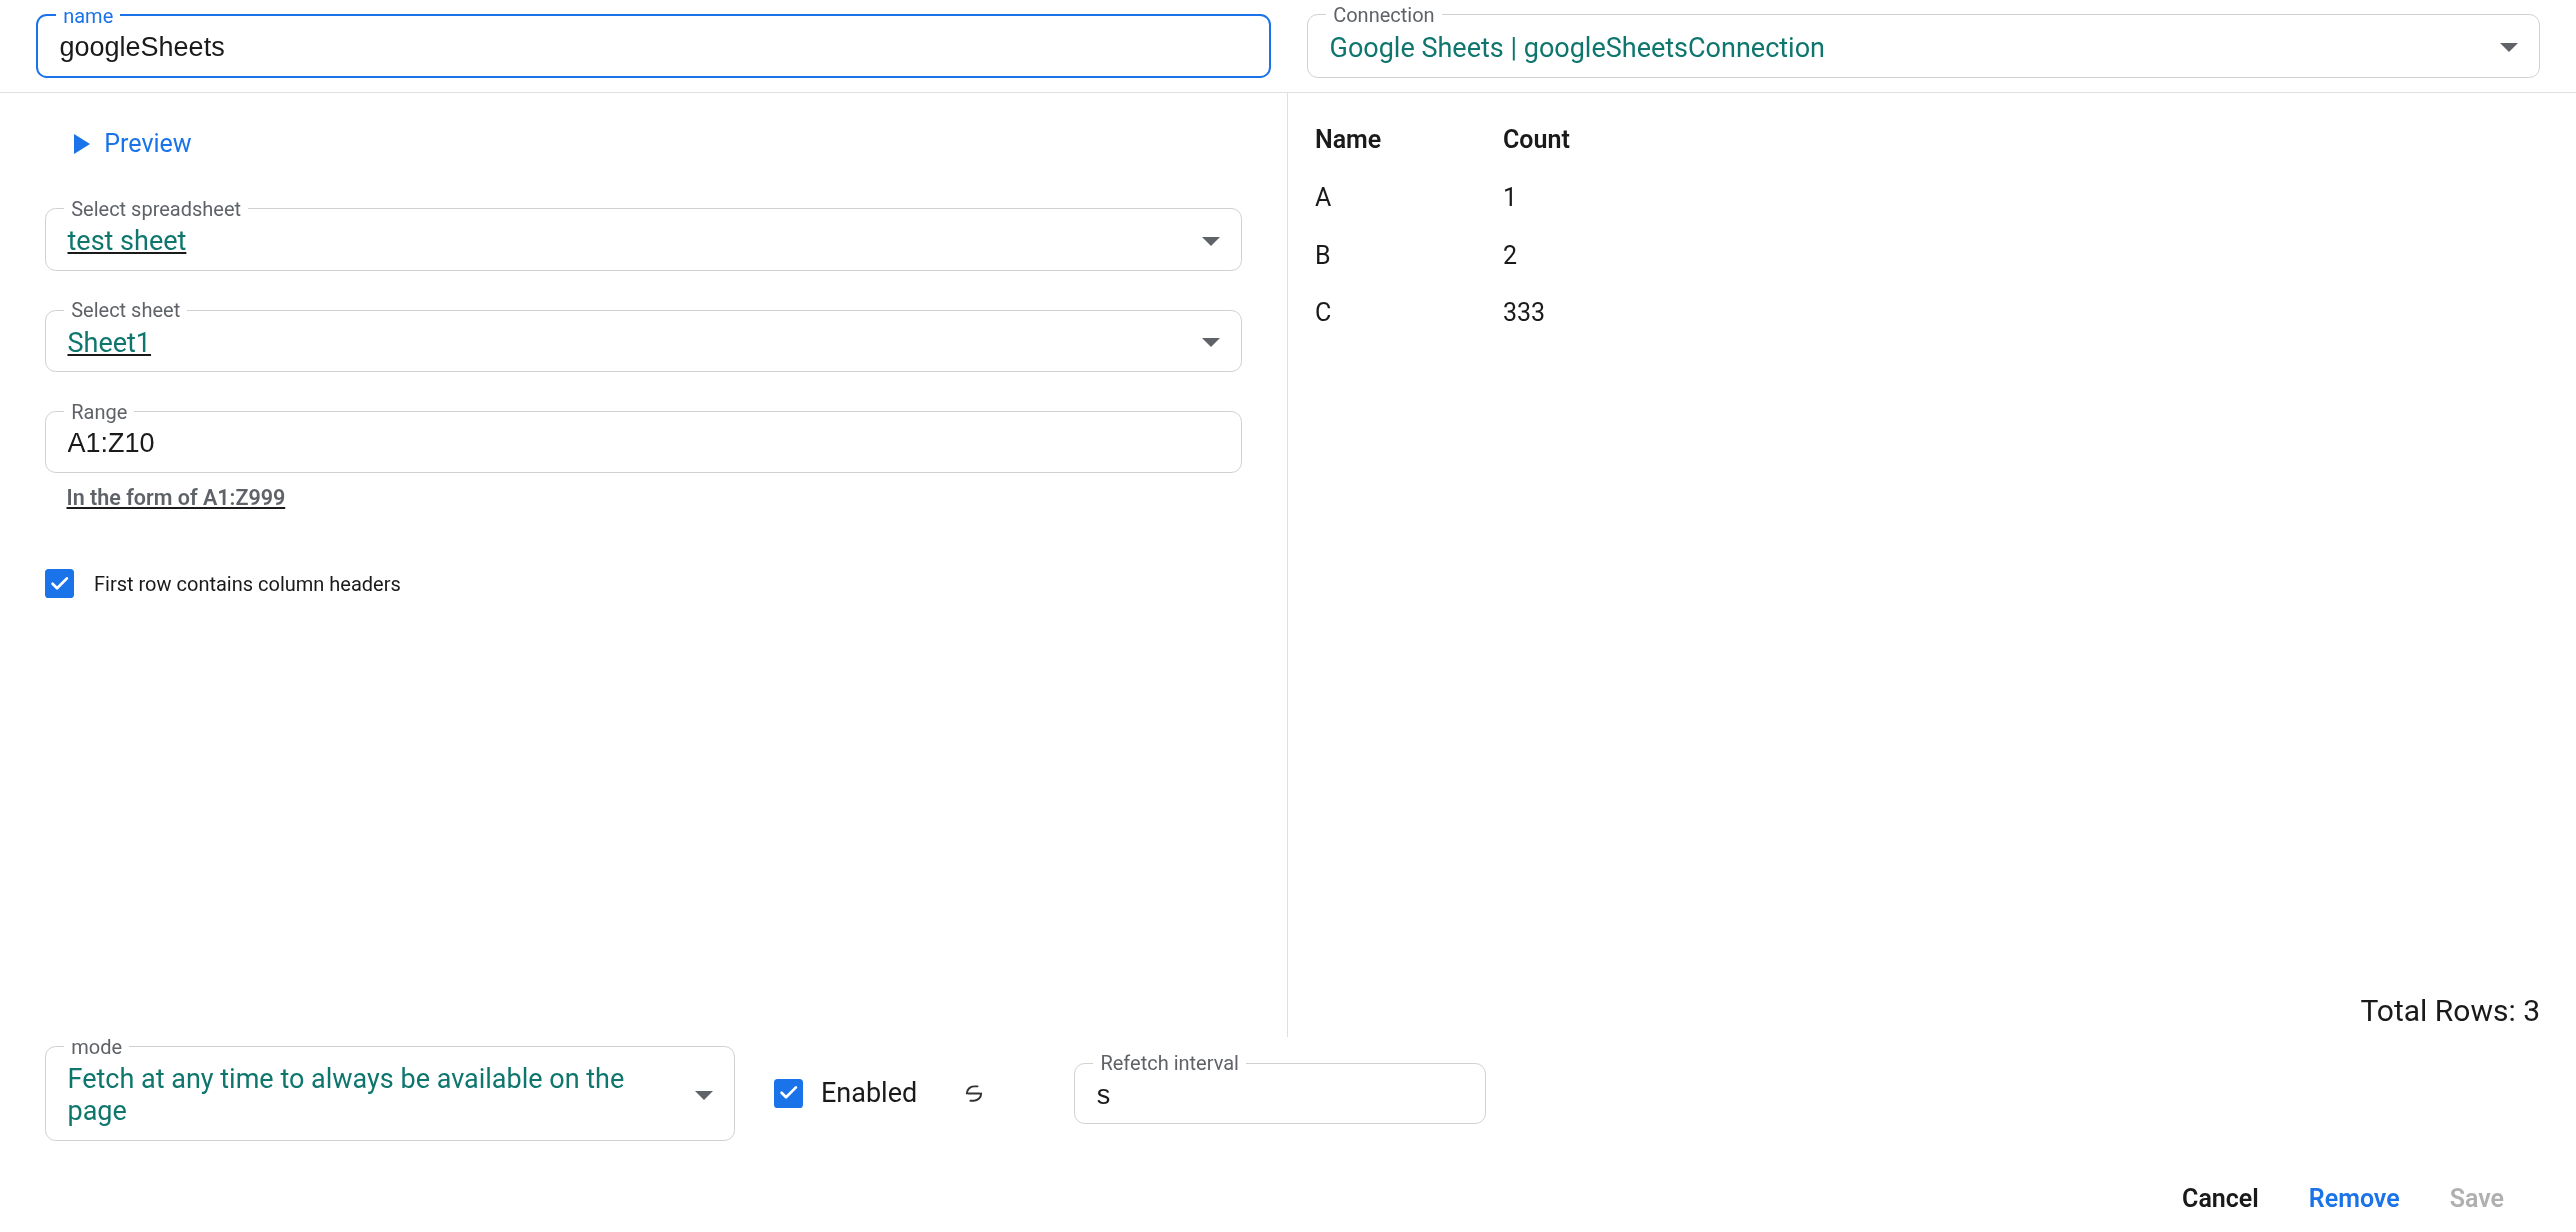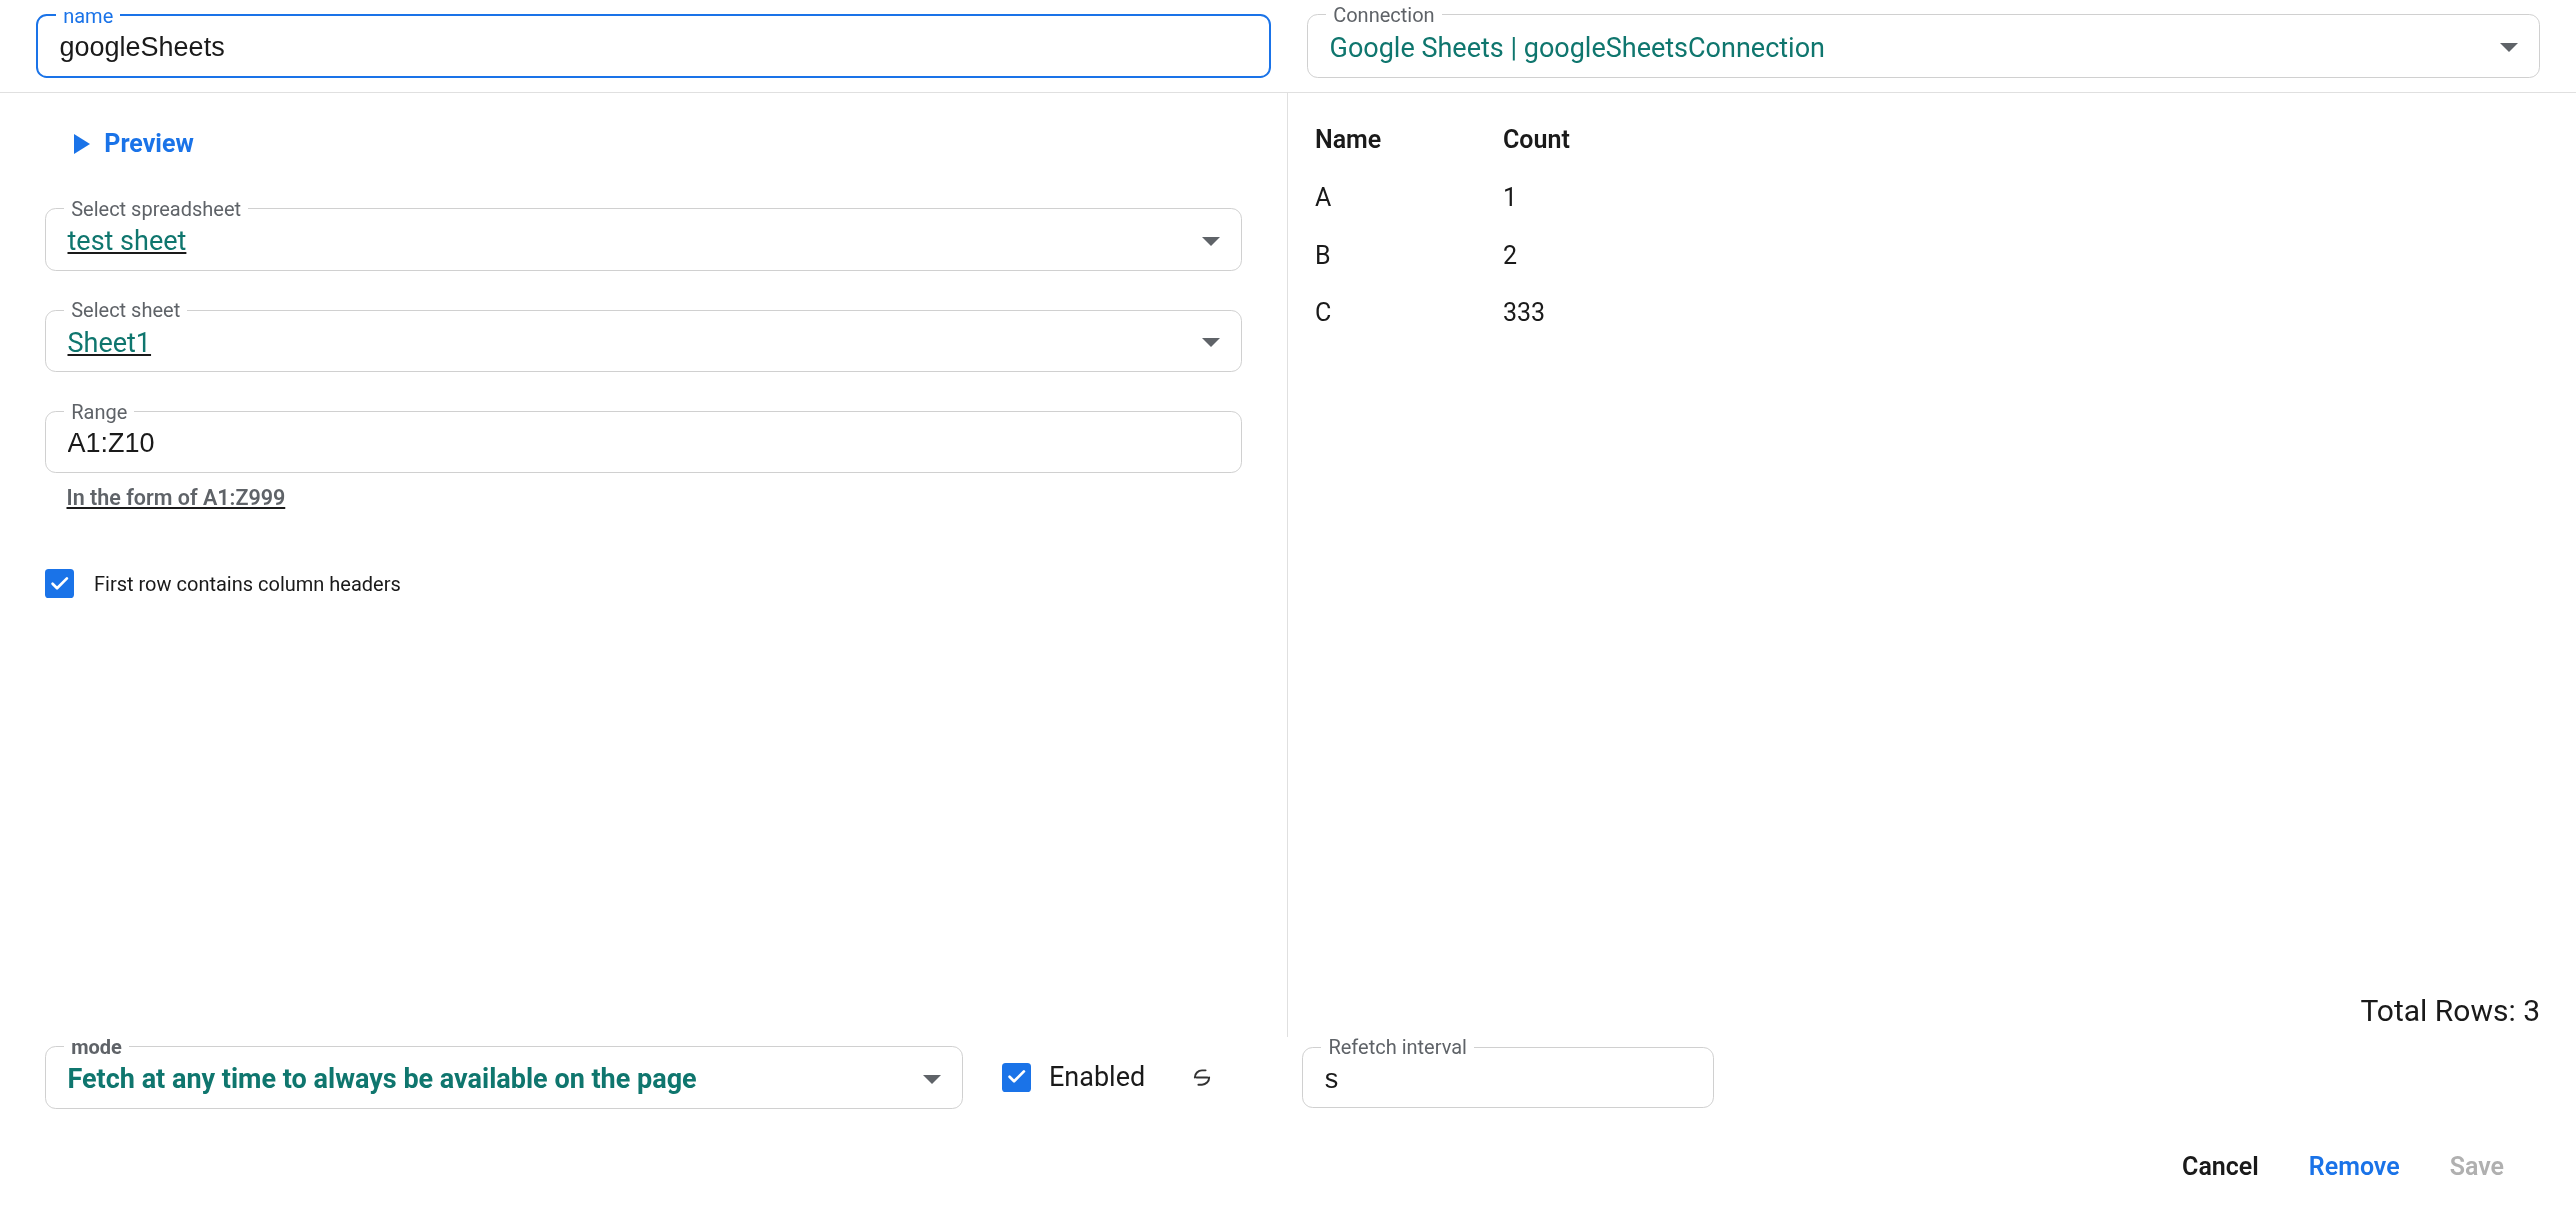--- a/index.html
+++ b/index.html
@@ -85,21 +85,21 @@
       padding: 18px 36px 0 27px;
       display: flex;
       flex-direction: column;
     }
 
     .preview-row {
       display: flex;
       align-items: center;
       gap: 14.3px;
       color: #1a73e8;
-      font-weight: 700;
+      font-weight: 400;
       font-size: 25px;
       margin-bottom: 50px;
       cursor: pointer;
     }
     .preview-row .play {
       width: 0; height: 0;
       border-top: 10.7px solid transparent;
       border-bottom: 10.7px solid transparent;
       border-left: 16px solid #1a73e8;
       margin-left: 29px;
@@ -151,23 +151,22 @@
 
     .bottom-bar {
       padding: 9px 36px 0 45px;
     }
     .bottom-row1 {
       display: flex;
       align-items: center;
       gap: 39px;
     }
     .mode-field {
-      width: 918px;
+      width: 690px;
       flex: 0 0 auto;
-      font-weight: bold;
     }
     .enabled-group {
       display: flex;
       align-items: center;
       gap: 18px;
       font-size: 27px;
     }
     .link-icon svg { display: block; }
     .refetch-field {
       width: 412px;

